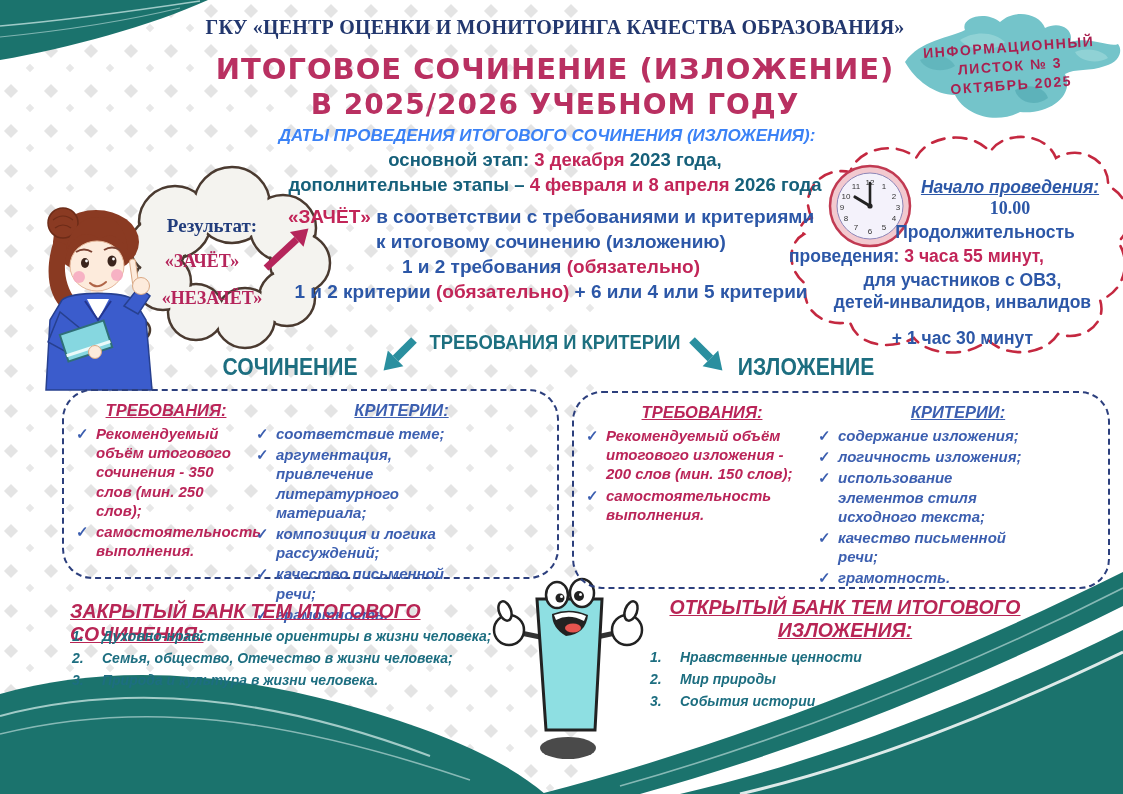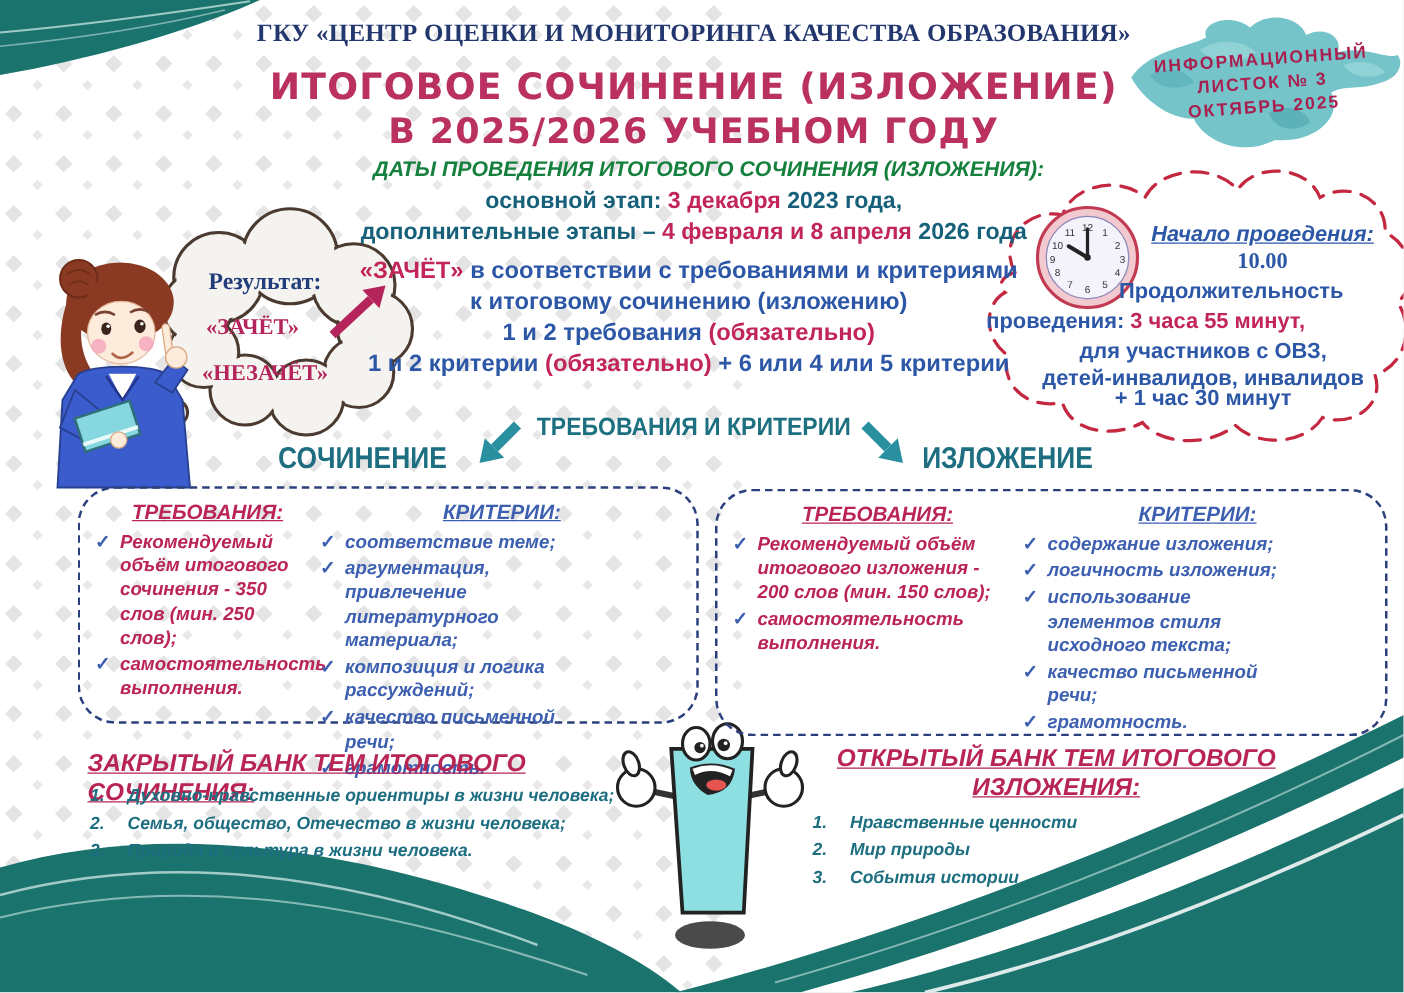--- a/index.html
+++ b/index.html
@@ -11,43 +11,43 @@
   .org{left:140px;top:16px;width:830px;font-family:"Liberation Serif",serif;
        font-weight:bold;font-size:20px;color:#22376e;letter-spacing:.2px;}
   .title{left:140px;width:830px;font-family:"DejaVu Sans",sans-serif;font-weight:bold;
          color:#b93061;letter-spacing:1px;}
   .t1{top:52px;font-size:29px;}
   .t2{top:88px;font-size:28px;}
   
   .badge{left:905px;top:38px;width:210px;color:#a92050;font-weight:bold;font-size:14px;
          letter-spacing:1.6px;line-height:1.35;transform:rotate(-4deg);}
   
-  .dates-h{left:292px;top:126px;width:550px;font-style:italic;font-weight:bold;
-           font-size:17px;color:#15803d;}
+  .dates-h{left:272px;top:126px;width:550px;font-style:italic;font-weight:bold;
+           font-size:17px;color:#3b82f6;}
   .dline{left:260px;width:590px;font-weight:bold;font-size:18.5px;color:#16607a;}
   .d2{top:149px;} .d3{top:174px;}
   .crimson{color:#c22558;}
   
   .bub{font-family:"Liberation Serif",serif;font-weight:bold;}
   .bub-t{left:152px;top:215px;width:120px;font-size:19px;color:#223d7c;}
   .bub-p{left:142px;top:251px;width:120px;font-size:18px;color:#b5255b;}
   .bub-f{left:147px;top:288px;width:130px;font-size:18px;color:#b5255b;}
   
   .rline{left:271px;width:560px;font-weight:bold;font-size:19px;color:#2c57a7;}
   .r1{top:206px;} .r2{top:231px;} .r3{top:256px;} .r4{top:281px;}
   
   .cline{font-weight:bold;font-size:17.5px;color:#2c57a7;}
   .c1{left:900px;top:177px;width:220px;font-style:italic;}
   .c1 span{text-decoration:underline;}
   .c2{left:900px;top:198px;width:220px;font-size:18px;font-family:Liberation Serif, serif;}
   .c3{left:855px;top:222px;width:260px;}
   .c4{left:759px;top:246px;width:315px;}
   .c5{left:805px;top:270px;width:315px;}
   .c6{left:805px;top:292px;width:315px;}
-  .c7{left:805px;top:308px;width:315px;}
+  .c7{left:805px;top:328px;width:315px;}
   
   .midlab{left:415px;top:331px;width:280px;font-weight:bold;font-size:20px;color:#1d7080;
           transform:scaleX(.92);transform-origin:center;}
   .sect{width:200px;top:353px;font-weight:bold;font-size:24px;color:#1d6e80;
         transform:scaleX(.88);transform-origin:center;}
   .sleft{left:190px;} .sright{left:706px;}
   
   .box{border:2.5px dashed #2c3f7d;border-radius:30px;box-sizing:border-box;
        display:flex;padding:8px 10px 6px 12px;}
   .soch-box{left:62px;top:389px;width:497px;height:190px;}

